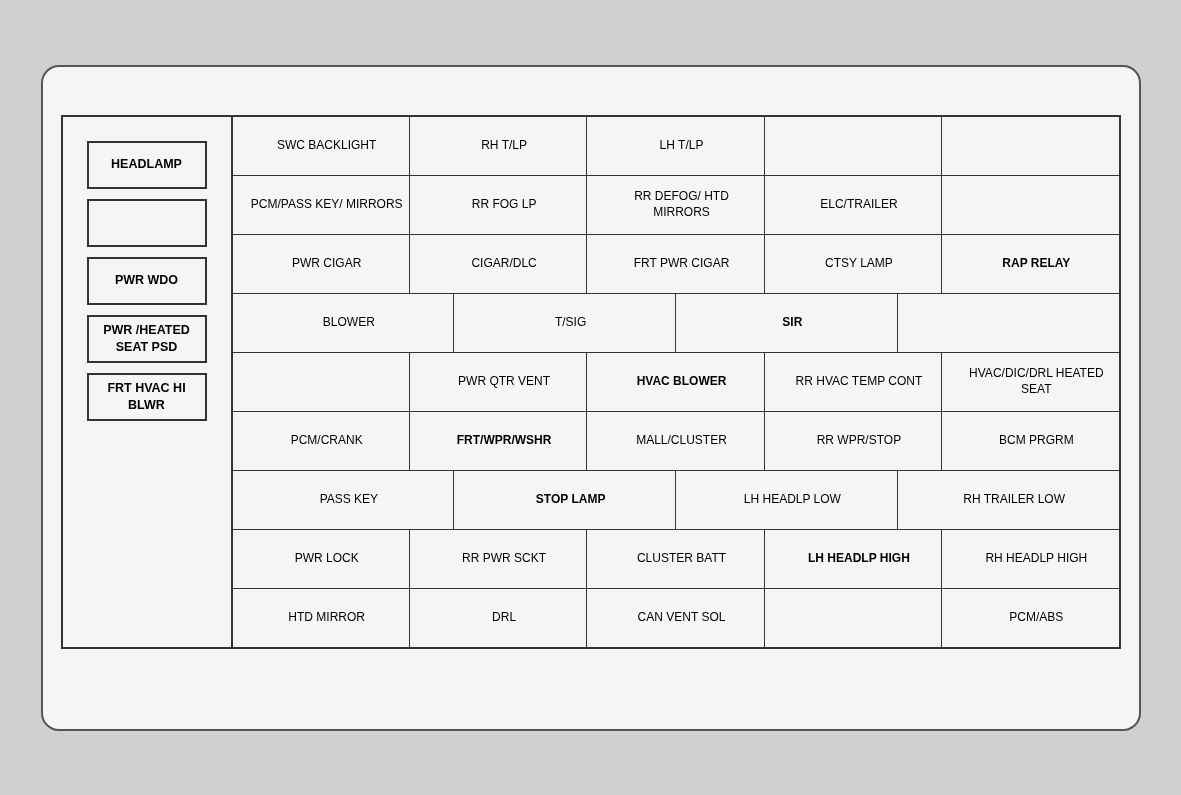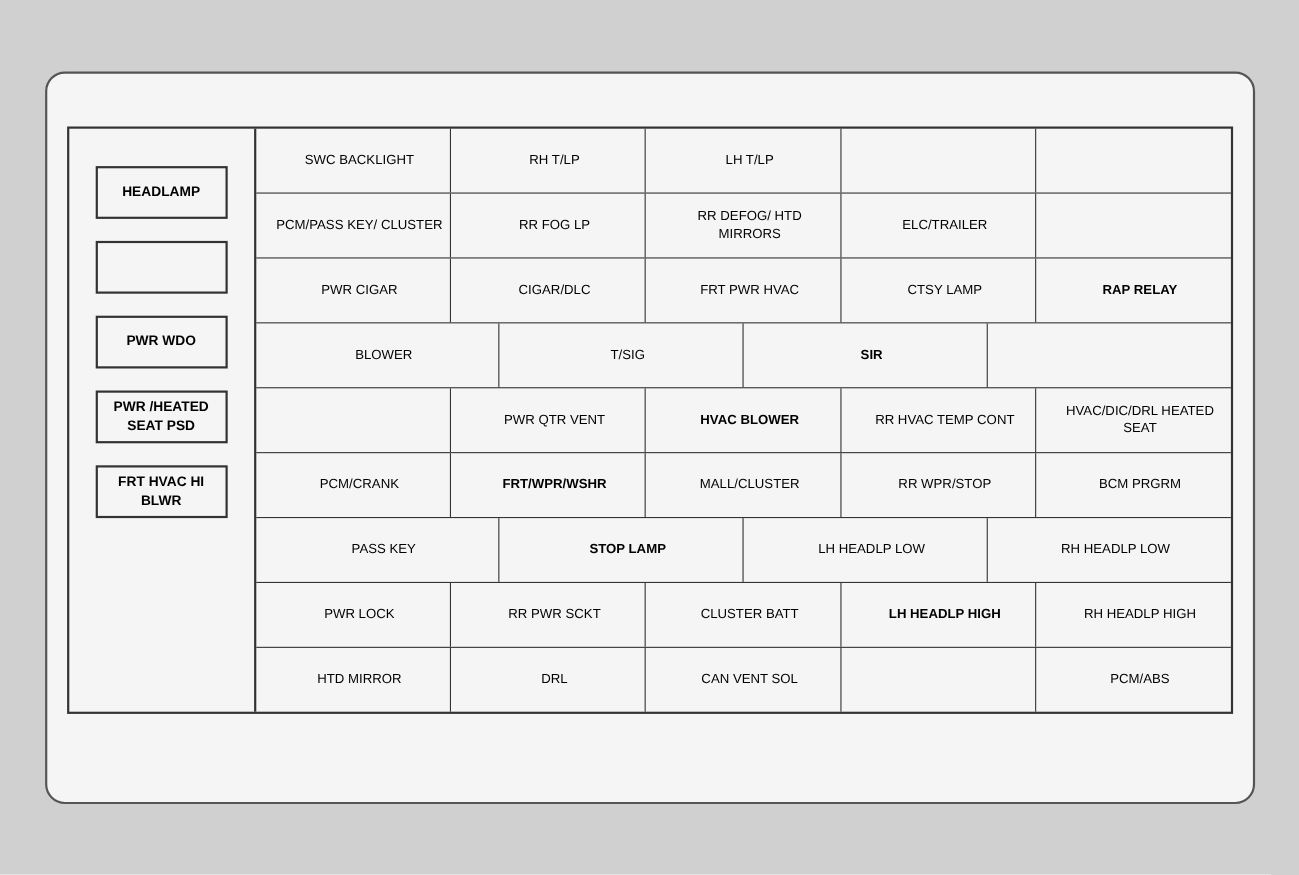--- a/index.html
+++ b/index.html
@@ -26,21 +26,21 @@
       border: 2px solid #333;
     }
     .left-panel {
       min-width: 170px;
       width: 170px;
       border-right: 2px solid #333;
       display: flex;
       flex-direction: column;
       align-items: center;
       padding: 8px 8px;
-      gap: 20px;
+      gap: 10px;
     }
     .left-panel-title {
       font-size: 22px;
       font-weight: bold;
       text-align: center;
       line-height: 1.2;
       margin-bottom: 6px;
       letter-spacing: 1px;
     }
     .breaker-box {
@@ -113,30 +113,30 @@
     <div class="right-grid">
 
     <div class="grid-row">
           <div class="grid-cell">SWC BACKLIGHT</div>
           <div class="grid-cell">RH T/LP</div>
           <div class="grid-cell">LH T/LP</div>
           <div class="grid-cell"></div>
           <div class="grid-cell"></div>
         </div>
         <div class="grid-row">
-          <div class="grid-cell">PCM/PASS KEY/ CLUSTER</div>
+          <div class="grid-cell">PCM/PASS KEY/ MIRRORS</div>
           <div class="grid-cell">RR FOG LP</div>
           <div class="grid-cell">RR DEFOG/ HTD MIRRORS</div>
           <div class="grid-cell">ELC/TRAILER</div>
           <div class="grid-cell"></div>
         </div>
         <div class="grid-row">
           <div class="grid-cell">PWR CIGAR</div>
           <div class="grid-cell">CIGAR/DLC</div>
-          <div class="grid-cell">FRT PWR HVAC</div>
+          <div class="grid-cell">FRT PWR CIGAR</div>
           <div class="grid-cell">CTSY LAMP</div>
           <div class="grid-cell bold">RAP RELAY</div>
         </div>
         <div class="grid-row">
           <div class="grid-cell">BLOWER</div>
           <div class="grid-cell">T/SIG</div>
           <div class="grid-cell bold">SIR</div>
           <div class="grid-cell"></div>
         </div>
         <div class="grid-row">
@@ -150,21 +150,21 @@
           <div class="grid-cell">PCM/CRANK</div>
           <div class="grid-cell bold">FRT/WPR/WSHR</div>
           <div class="grid-cell">MALL/CLUSTER</div>
           <div class="grid-cell">RR WPR/STOP</div>
           <div class="grid-cell">BCM PRGRM</div>
         </div>
         <div class="grid-row">
           <div class="grid-cell">PASS KEY</div>
           <div class="grid-cell bold">STOP LAMP</div>
           <div class="grid-cell">LH HEADLP LOW</div>
-          <div class="grid-cell">RH HEADLP LOW</div>
+          <div class="grid-cell">RH TRAILER LOW</div>
         </div>
         <div class="grid-row">
           <div class="grid-cell">PWR LOCK</div>
           <div class="grid-cell">RR PWR SCKT</div>
           <div class="grid-cell">CLUSTER BATT</div>
           <div class="grid-cell bold">LH HEADLP HIGH</div>
           <div class="grid-cell">RH HEADLP HIGH</div>
         </div>
         <div class="grid-row">
           <div class="grid-cell">HTD MIRROR</div>

